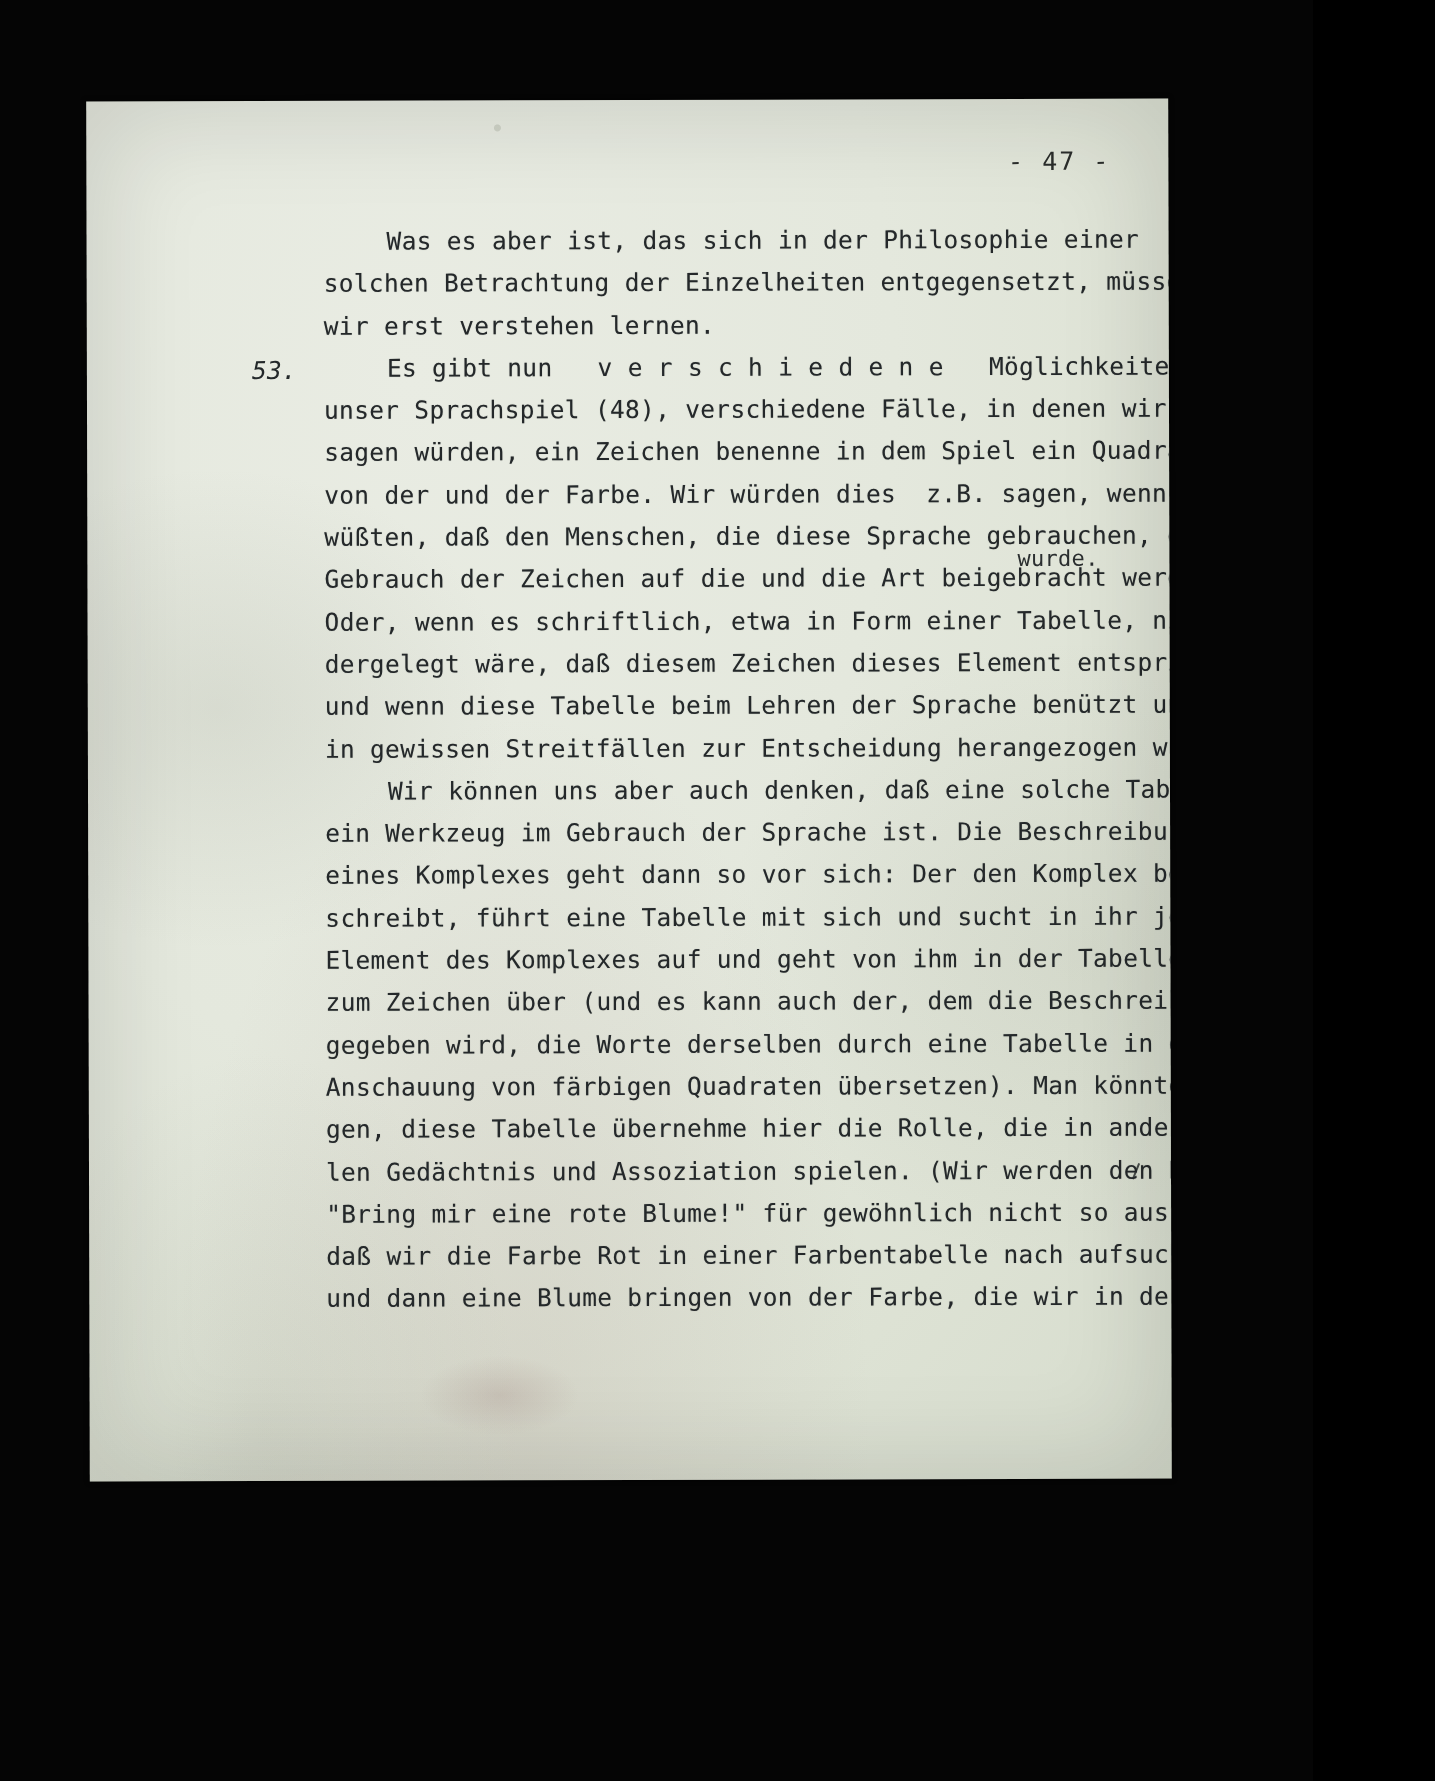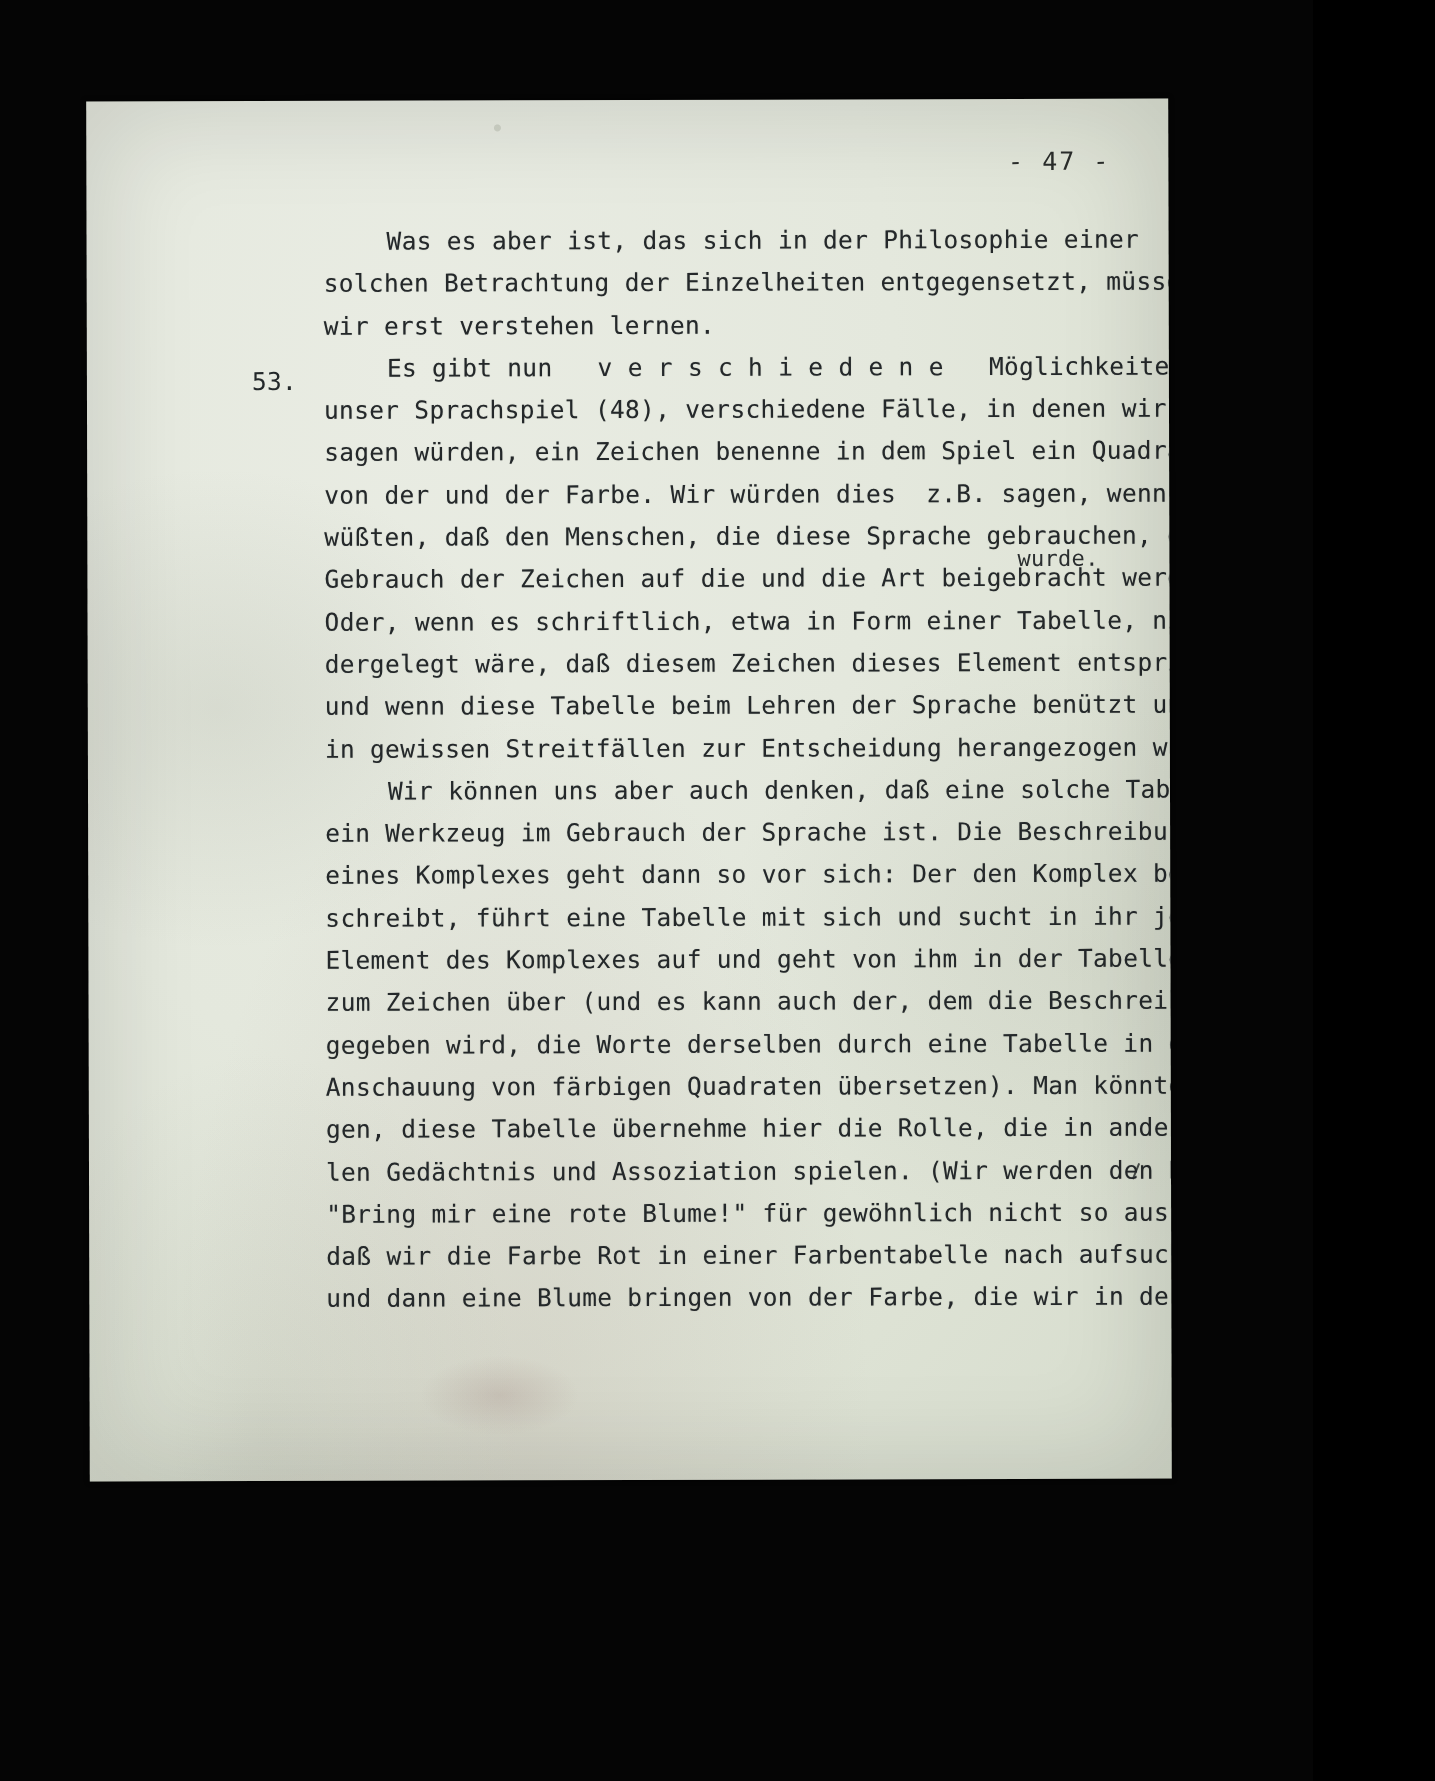--- a/index.html
+++ b/index.html
@@ -140,21 +140,21 @@
 
     <div id="typescript">
 
       <div class="para">
         <div class="line indent">Was es aber ist, das sich in der Philosophie einer</div>
         <div class="line">solchen Betrachtung der Einzelheiten entgegensetzt, müssen</div>
         <div class="line">wir erst verstehen lernen.</div>
       </div>
 
       <div class="para" style="position:relative;">
-        <div class="marginal-number" style="top:13px;">53.</div>
+        <div class="marginal-number" style="top:2px;font-style:italic;">53.</div>
         <div class="line indent">Es gibt nun   v e r s c h i e d e n e   Möglichkeiten für</div>
         <div class="line">unser Sprachspiel (48), verschiedene Fälle, in denen wir</div>
         <div class="line">sagen würden, ein Zeichen benenne in dem Spiel ein Quadrat</div>
         <div class="line">von der und der Farbe. Wir würden dies  z.B. sagen, wenn wir</div>
         <div class="line">wüßten, daß den Menschen, die diese Sprache gebrauchen, der</div>
         <div class="correction" style="left:930px; top:192px;">wurde.</div>
         <div class="line">Gebrauch der Zeichen auf die und die Art beigebracht werde.</div>
         <div class="line">Oder, wenn es schriftlich, etwa in Form einer Tabelle, nie-</div>
         <div class="line">dergelegt wäre, daß diesem Zeichen dieses Element entspricht,</div>
         <div class="line">und wenn diese Tabelle beim Lehren der Sprache benützt und</div>

